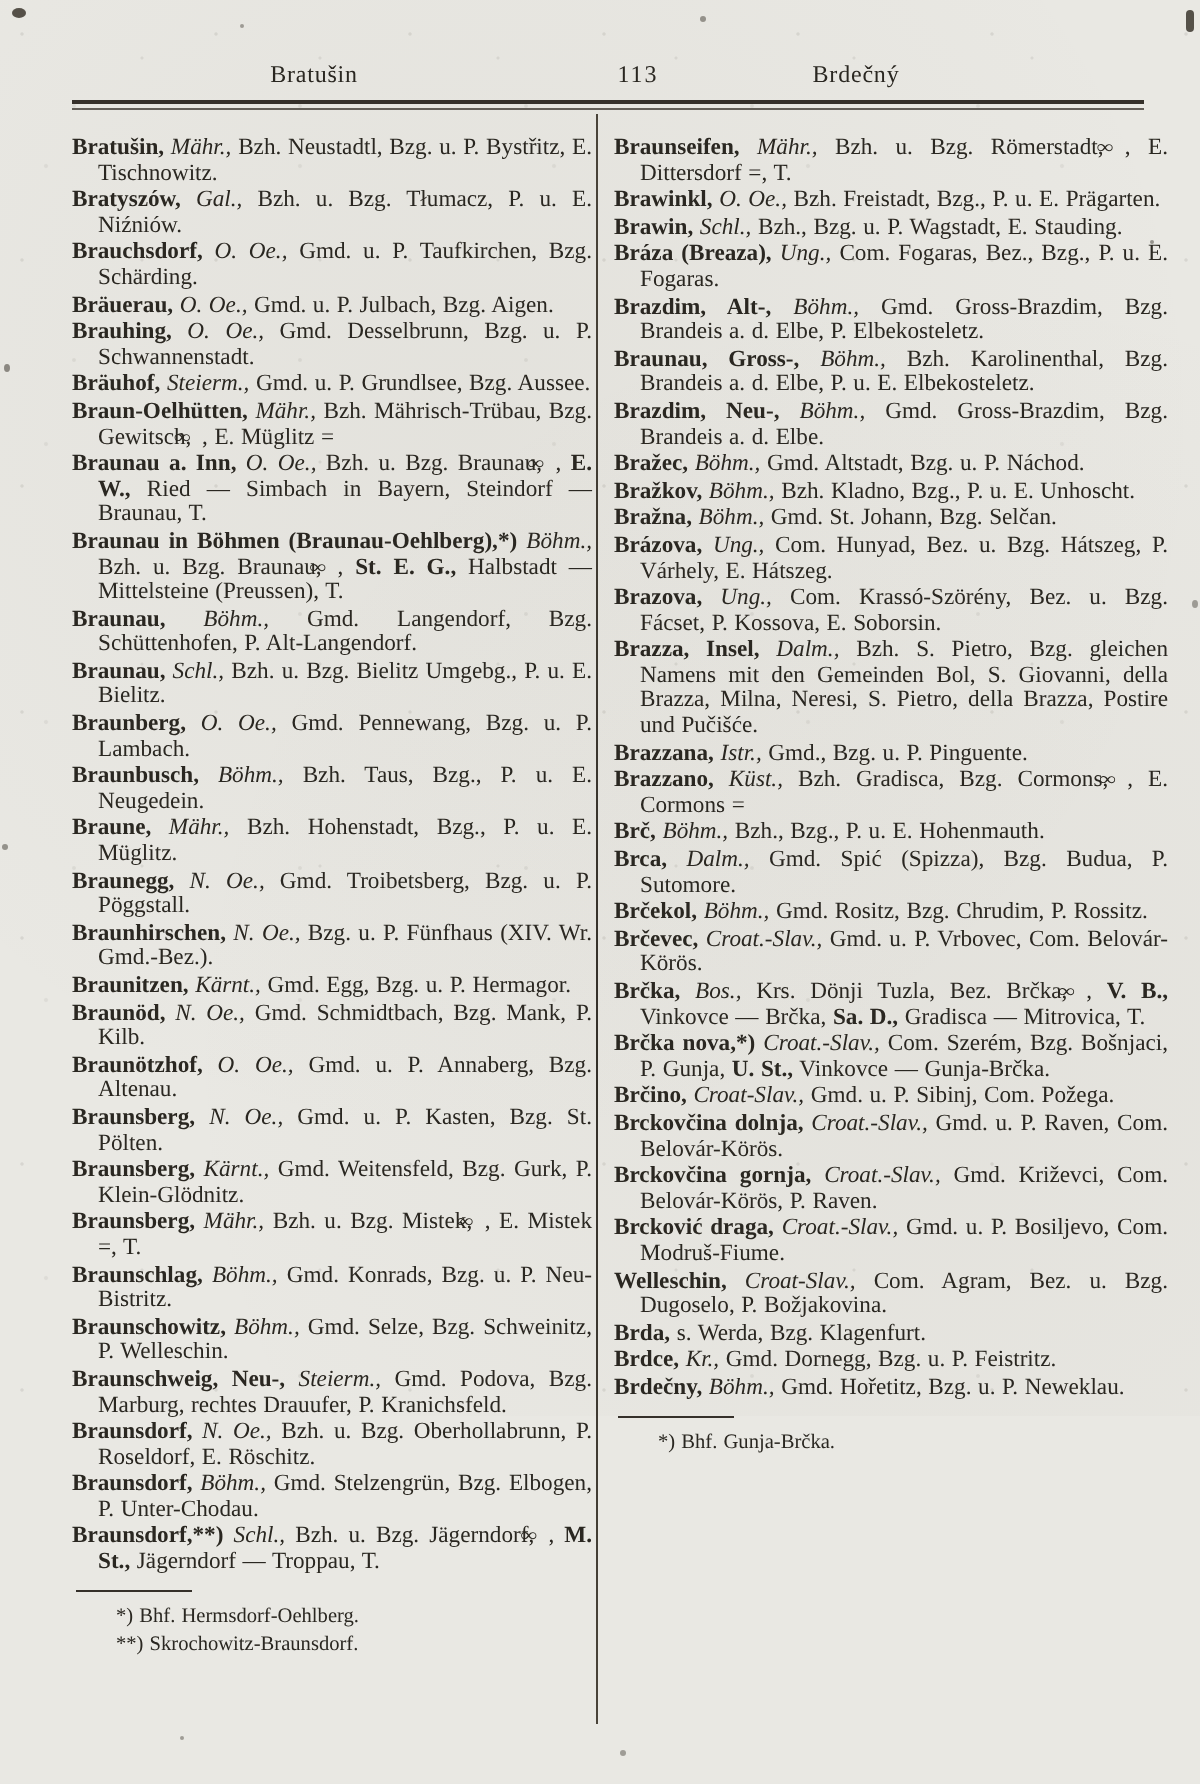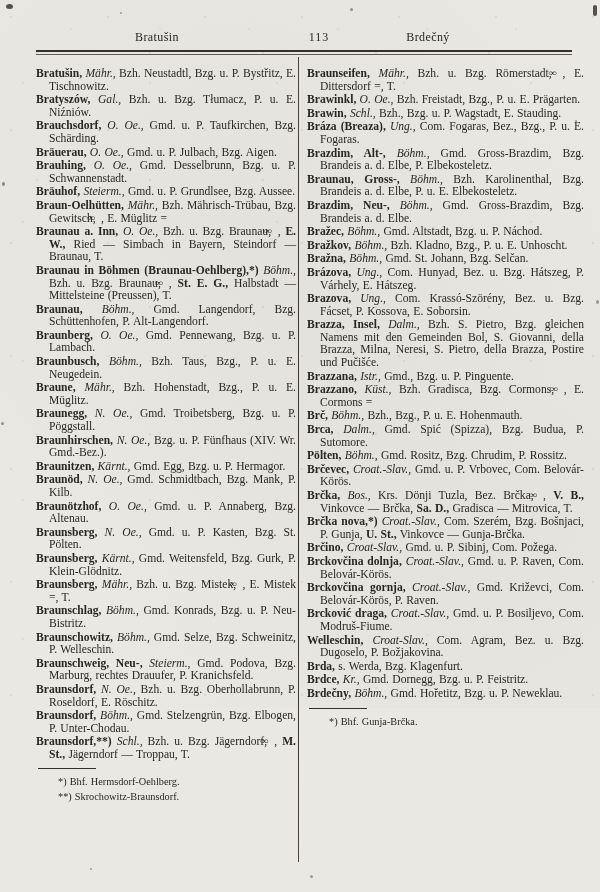--- a/index.html
+++ b/index.html
@@ -80,20 +80,21 @@
       <p class="entry"><span class="hw">Bratušin,</span><span class="rg"> Mähr.,</span><span class="tx"> Bzh. Neustadtl, Bzg. u. P. Bystřitz, E. Tischnowitz.</span></p>
       <p class="entry"><span class="hw">Bratyszów,</span><span class="rg"> Gal.,</span><span class="tx"> Bzh. u. Bzg. Tłumacz, P. u. E. Niźniów.</span></p>
       <p class="entry"><span class="hw">Brauchsdorf,</span><span class="rg"> O. Oe.,</span><span class="tx"> Gmd. u. P. Taufkirchen, Bzg. Schärding.</span></p>
       <p class="entry"><span class="hw">Bräuerau,</span><span class="rg"> O. Oe.,</span><span class="tx"> Gmd. u. P. Julbach, Bzg. Aigen.</span></p>
       <p class="entry"><span class="hw">Brauhing,</span><span class="rg"> O. Oe.,</span><span class="tx"> Gmd. Desselbrunn, Bzg. u. P. Schwannenstadt.</span></p>
       <p class="entry"><span class="hw">Bräuhof,</span><span class="rg"> Steierm.,</span><span class="tx"> Gmd. u. P. Grundlsee, Bzg. Aussee.</span></p>
       <p class="entry"><span class="hw">Braun-Oelhütten,</span><span class="rg"> Mähr.,</span><span class="tx"> Bzh. Mährisch-Trübau, Bzg. Gewitsch, </span><span class="posthorn">∞</span><span class="tx">, E. Müglitz =</span></p>
       <p class="entry"><span class="hw">Braunau a. Inn,</span><span class="rg"> O. Oe.,</span><span class="tx"> Bzh. u. Bzg. Braunau, </span><span class="posthorn">∞</span><span class="tx">, </span><span class="hw">E. W.,</span><span class="tx"> Ried — Simbach in Bayern, Steindorf — Braunau, T.</span></p>
       <p class="entry"><span class="hw">Braunau in Böhmen (Braunau-Oehlberg),*)</span><span class="rg"> Böhm.,</span><span class="tx"> Bzh. u. Bzg. Braunau, </span><span class="posthorn">∞</span><span class="tx">, </span><span class="hw">St. E. G.,</span><span class="tx"> Halbstadt — Mittelsteine (Preussen), T.</span></p>
       <p class="entry"><span class="hw">Braunau,</span><span class="rg"> Böhm.,</span><span class="tx"> Gmd. Langendorf, Bzg. Schüttenhofen, P. Alt-Langendorf.</span></p>
+      <p class="entry"><span class="hw">Braunau,</span><span class="rg"> Schl.,</span><span class="tx"> Bzh. u. Bzg. Bielitz Umgebg., P. u. E. Bielitz.</span></p>
       <p class="entry"><span class="hw">Braunberg,</span><span class="rg"> O. Oe.,</span><span class="tx"> Gmd. Pennewang, Bzg. u. P. Lambach.</span></p>
       <p class="entry"><span class="hw">Braunbusch,</span><span class="rg"> Böhm.,</span><span class="tx"> Bzh. Taus, Bzg., P. u. E. Neugedein.</span></p>
       <p class="entry"><span class="hw">Braune,</span><span class="rg"> Mähr.,</span><span class="tx"> Bzh. Hohenstadt, Bzg., P. u. E. Müglitz.</span></p>
       <p class="entry"><span class="hw">Braunegg,</span><span class="rg"> N. Oe.,</span><span class="tx"> Gmd. Troibetsberg, Bzg. u. P. Pöggstall.</span></p>
       <p class="entry"><span class="hw">Braunhirschen,</span><span class="rg"> N. Oe.,</span><span class="tx"> Bzg. u. P. Fünfhaus (XIV. Wr. Gmd.-Bez.).</span></p>
       <p class="entry"><span class="hw">Braunitzen,</span><span class="rg"> Kärnt.,</span><span class="tx"> Gmd. Egg, Bzg. u. P. Hermagor.</span></p>
       <p class="entry"><span class="hw">Braunöd,</span><span class="rg"> N. Oe.,</span><span class="tx"> Gmd. Schmidtbach, Bzg. Mank, P. Kilb.</span></p>
       <p class="entry"><span class="hw">Braunötzhof,</span><span class="rg"> O. Oe.,</span><span class="tx"> Gmd. u. P. Annaberg, Bzg. Altenau.</span></p>
       <p class="entry"><span class="hw">Braunsberg,</span><span class="rg"> N. Oe.,</span><span class="tx"> Gmd. u. P. Kasten, Bzg. St. Pölten.</span></p>
       <p class="entry"><span class="hw">Braunsberg,</span><span class="rg"> Kärnt.,</span><span class="tx"> Gmd. Weitensfeld, Bzg. Gurk, P. Klein-Glödnitz.</span></p>
@@ -119,21 +120,21 @@
       <p class="entry"><span class="hw">Bražec,</span><span class="rg"> Böhm.,</span><span class="tx"> Gmd. Altstadt, Bzg. u. P. Náchod.</span></p>
       <p class="entry"><span class="hw">Bražkov,</span><span class="rg"> Böhm.,</span><span class="tx"> Bzh. Kladno, Bzg., P. u. E. Unhoscht.</span></p>
       <p class="entry"><span class="hw">Bražna,</span><span class="rg"> Böhm.,</span><span class="tx"> Gmd. St. Johann, Bzg. Selčan.</span></p>
       <p class="entry"><span class="hw">Brázova,</span><span class="rg"> Ung.,</span><span class="tx"> Com. Hunyad, Bez. u. Bzg. Hátszeg, P. Várhely, E. Hátszeg.</span></p>
       <p class="entry"><span class="hw">Brazova,</span><span class="rg"> Ung.,</span><span class="tx"> Com. Krassó-Szörény, Bez. u. Bzg. Fácset, P. Kossova, E. Soborsin.</span></p>
       <p class="entry"><span class="hw">Brazza, Insel,</span><span class="rg"> Dalm.,</span><span class="tx"> Bzh. S. Pietro, Bzg. gleichen Namens mit den Gemeinden Bol, S. Giovanni, della Brazza, Milna, Neresi, S. Pietro, della Brazza, Postire und Pučišće.</span></p>
       <p class="entry"><span class="hw">Brazzana,</span><span class="rg"> Istr.,</span><span class="tx"> Gmd., Bzg. u. P. Pinguente.</span></p>
       <p class="entry"><span class="hw">Brazzano,</span><span class="rg"> Küst.,</span><span class="tx"> Bzh. Gradisca, Bzg. Cormons, </span><span class="posthorn">∞</span><span class="tx">, E. Cormons =</span></p>
       <p class="entry"><span class="hw">Brč,</span><span class="rg"> Böhm.,</span><span class="tx"> Bzh., Bzg., P. u. E. Hohenmauth.</span></p>
       <p class="entry"><span class="hw">Brca,</span><span class="rg"> Dalm.,</span><span class="tx"> Gmd. Spić (Spizza), Bzg. Budua, P. Sutomore.</span></p>
-      <p class="entry"><span class="hw">Pölten,</span><span class="rg"> Böhm.,</span><span class="tx"> Gmd. Rositz, Bzg. Chrudim, P. Rossitz.</span></p>
+      <p class="entry"><span class="hw">Brčekol,</span><span class="rg"> Böhm.,</span><span class="tx"> Gmd. Rositz, Bzg. Chrudim, P. Rossitz.</span></p>
       <p class="entry"><span class="hw">Brčevec,</span><span class="rg"> Croat.-Slav.,</span><span class="tx"> Gmd. u. P. Vrbovec, Com. Belovár-Körös.</span></p>
       <p class="entry"><span class="hw">Brčka,</span><span class="rg"> Bos.,</span><span class="tx"> Krs. Dönji Tuzla, Bez. Brčka, </span><span class="posthorn">∞</span><span class="tx">, </span><span class="hw">V. B.,</span><span class="tx"> Vinkovce — Brčka, </span><span class="hw">Sa. D.,</span><span class="tx"> Gradisca — Mitrovica, T.</span></p>
       <p class="entry"><span class="hw">Brčka nova,*)</span><span class="rg"> Croat.-Slav.,</span><span class="tx"> Com. Szerém, Bzg. Bošnjaci, P. Gunja, </span><span class="hw">U. St.,</span><span class="tx"> Vinkovce — Gunja-Brčka.</span></p>
       <p class="entry"><span class="hw">Brčino,</span><span class="rg"> Croat-Slav.,</span><span class="tx"> Gmd. u. P. Sibinj, Com. Požega.</span></p>
       <p class="entry"><span class="hw">Brckovčina dolnja,</span><span class="rg"> Croat.-Slav.,</span><span class="tx"> Gmd. u. P. Raven, Com. Belovár-Körös.</span></p>
       <p class="entry"><span class="hw">Brckovčina gornja,</span><span class="rg"> Croat.-Slav.,</span><span class="tx"> Gmd. Križevci, Com. Belovár-Körös, P. Raven.</span></p>
       <p class="entry"><span class="hw">Brcković draga,</span><span class="rg"> Croat.-Slav.,</span><span class="tx"> Gmd. u. P. Bosiljevo, Com. Modruš-Fiume.</span></p>
       <p class="entry"><span class="hw">Welleschin,</span><span class="rg"> Croat-Slav.,</span><span class="tx"> Com. Agram, Bez. u. Bzg. Dugoselo, P. Božjakovina.</span></p>
       <p class="entry"><span class="hw">Brda,</span><span class="tx"> s. Werda, Bzg. Klagenfurt.</span></p>
       <p class="entry"><span class="hw">Brdce,</span><span class="rg"> Kr.,</span><span class="tx"> Gmd. Dornegg, Bzg. u. P. Feistritz.</span></p>

